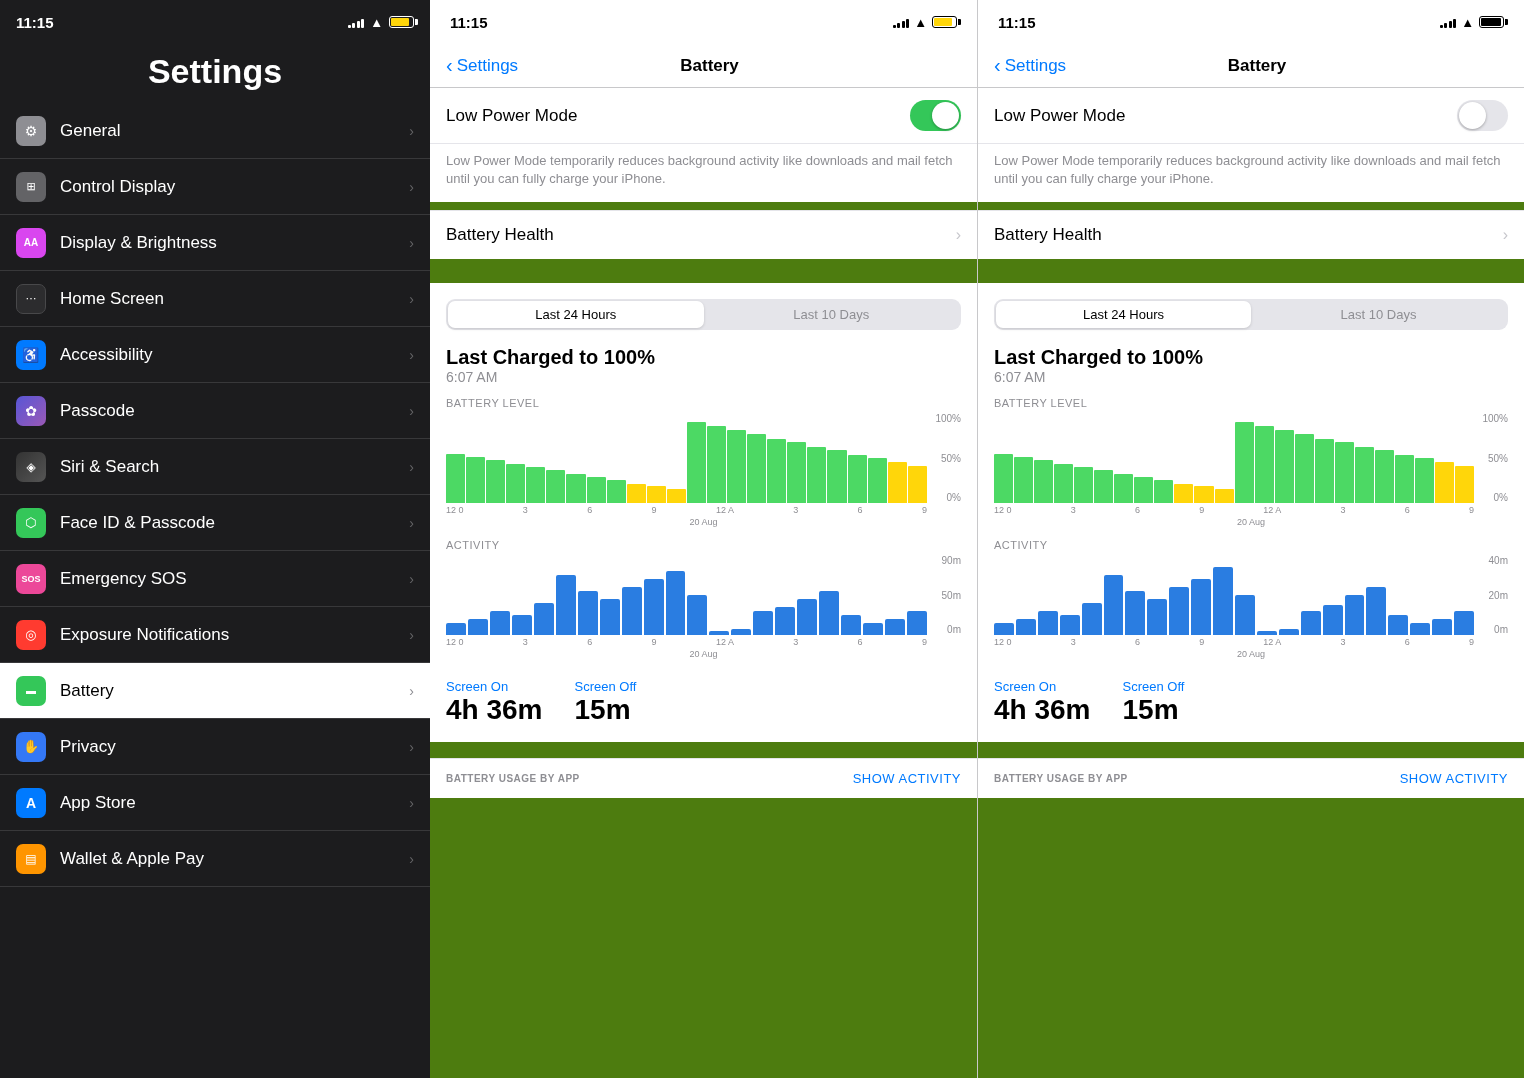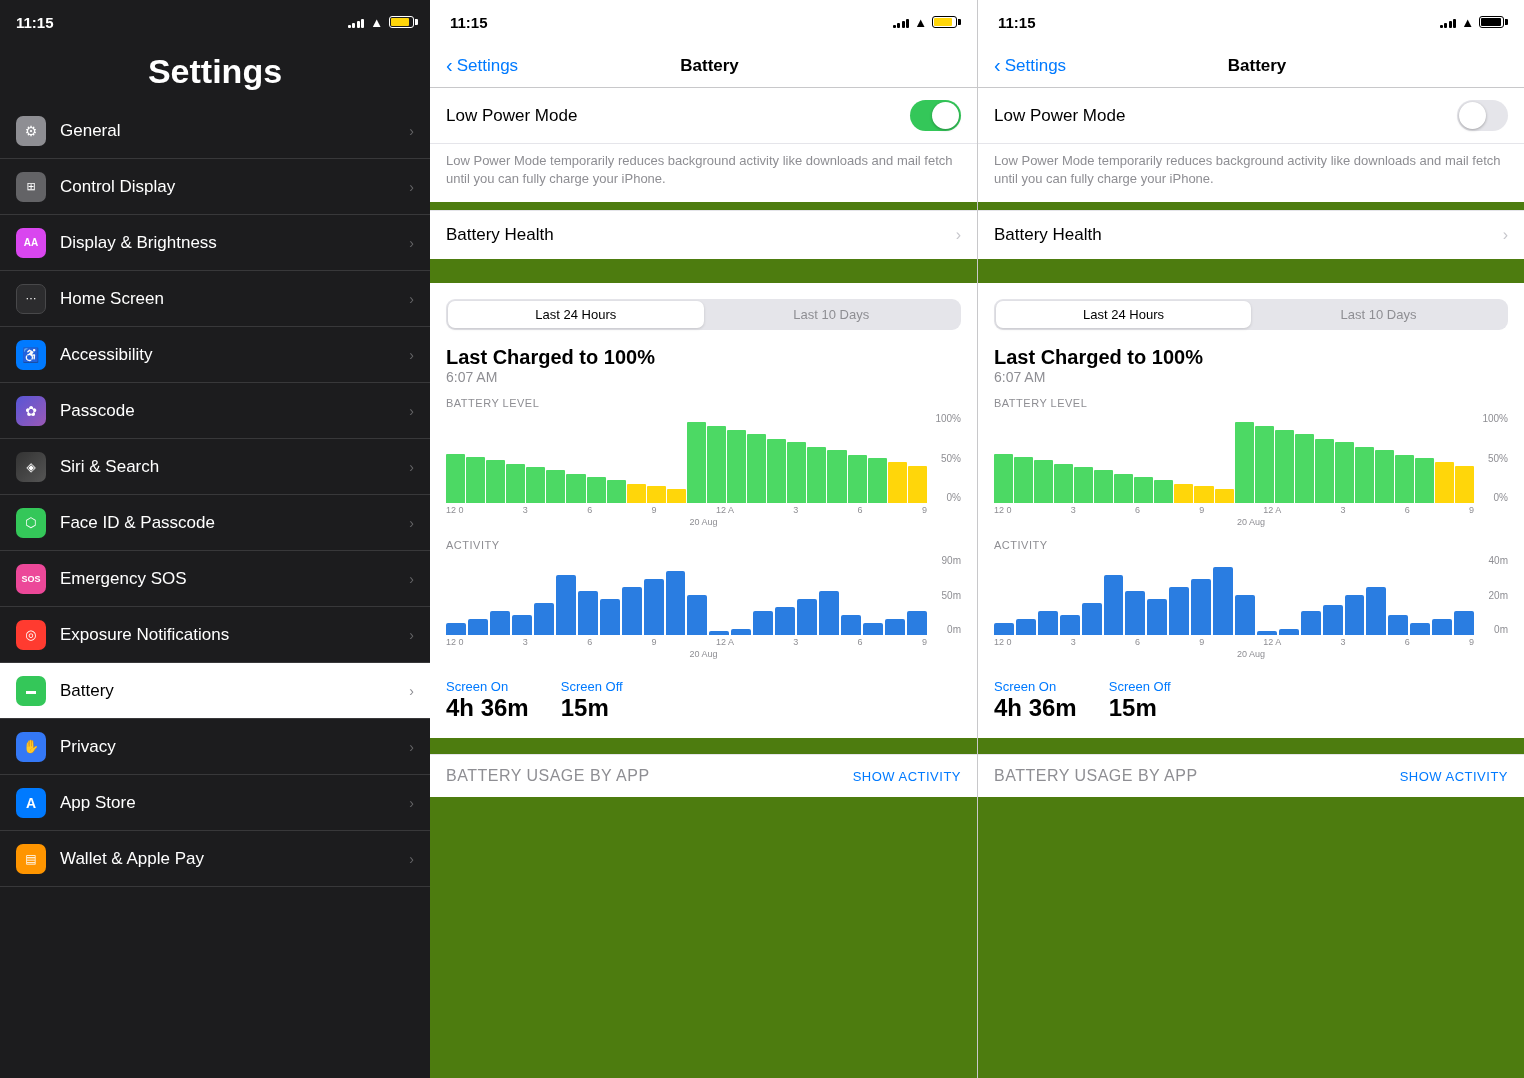--- a/index.html
+++ b/index.html
@@ -423,41 +423,41 @@
     }
 
     .time-label {
       font-size: 13px;
       color: #007aff;
       font-weight: 500;
       margin-top: 8px;
     }
 
     .time-value {
-      font-size: 24px;
+      font-size: 28px;
       font-weight: 700;
       color: #000;
     }
 
     .show-activity-row {
       display: flex;
       justify-content: space-between;
       align-items: center;
       padding: 12px 16px;
       background: #fff;
       border-top: 0.5px solid #e5e5ea;
       margin-top: 16px;
     }
 
     .show-activity-left {
-      font-size: 16px;
+      font-size: 10px;
       color: #8e8e93;
       text-transform: uppercase;
       letter-spacing: 0.5px;
-      font-weight: 400;
+      font-weight: 700;
     }
 
     .show-activity-btn {
       font-size: 13px;
       color: #007aff;
       font-weight: 500;
       letter-spacing: 0.5px;
     }
     .spacer-8 { height: 8px; }
   </style>

